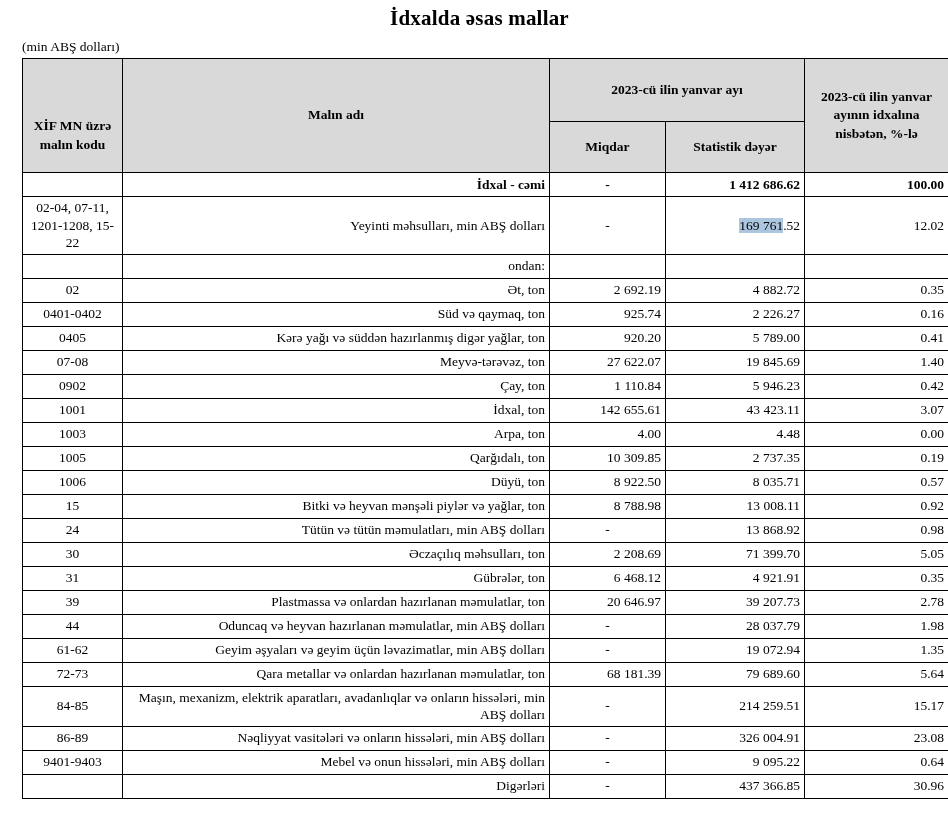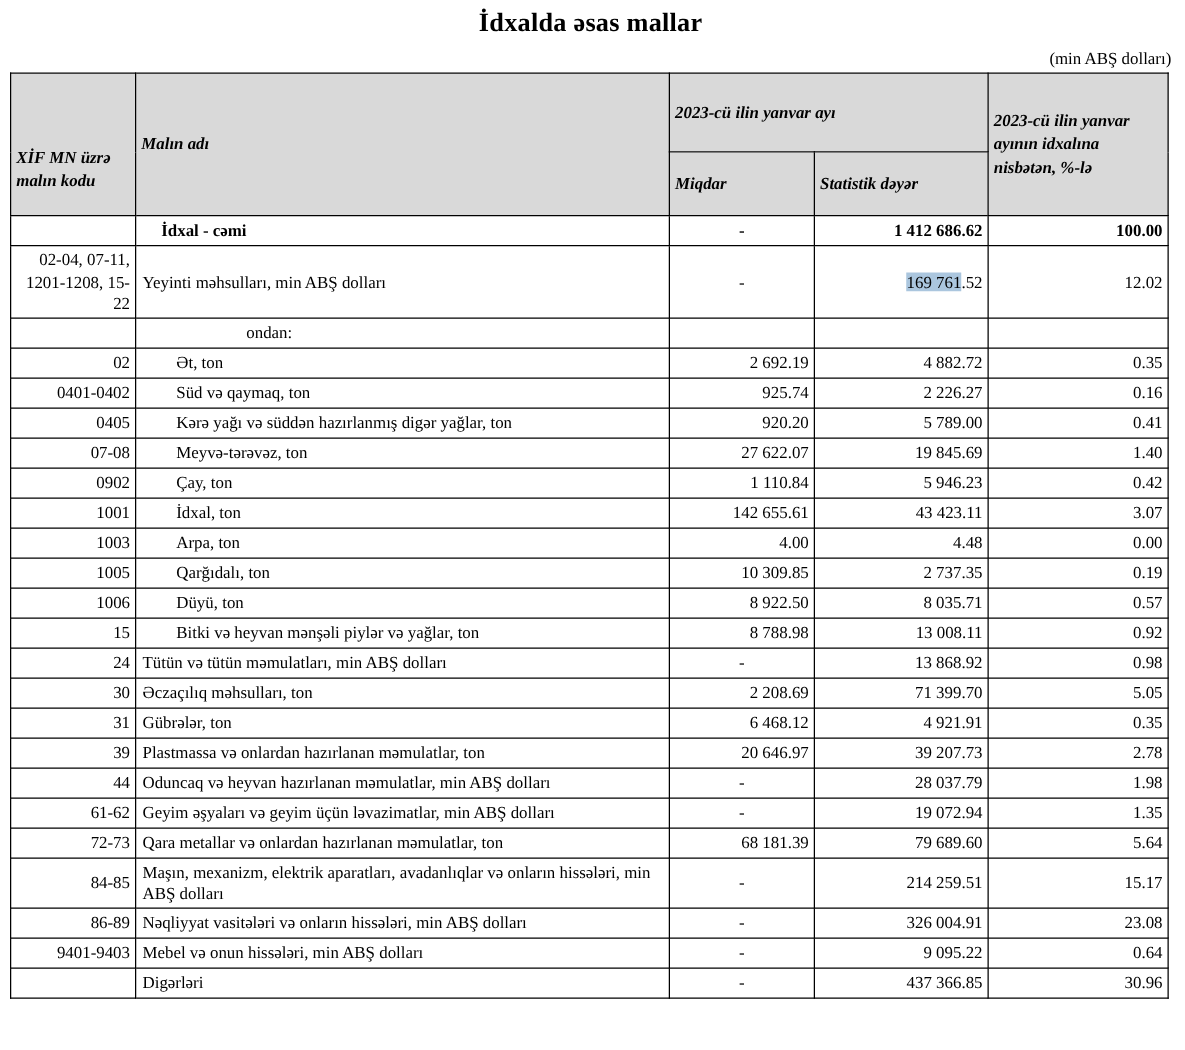--- a/index.html
+++ b/index.html
@@ -5,63 +5,61 @@
   html, body {
     margin: 0;
     padding: 0;
     background: #ffffff;
     width: 948px;
     height: 840px;
     overflow: hidden;
     font-family: "Liberation Serif", "DejaVu Serif", serif;
     color: #000;
   }
-  .page { padding: 2px 11px 0 8px; }
+  .page { padding: 2px 11px 0 22px; }
 
   .doc-title {
     text-align: center;
     font-size: 21px;
     font-weight: bold;
     margin: 4px 0 8px 0;
     letter-spacing: 0.2px;
   }
   .unit-note {
-    text-align: right;
     font-size: 13.5px;
     margin: 0 0 3px 0;
   }
 
   table.main {
     border-collapse: collapse;
     table-layout: fixed;
     width: 926px;
   }
   table.main th, table.main td {
     border: 1.5px solid var(--border-c, #000);
     font-size: 13.5px;
     padding: 2px 4px;
     vertical-align: middle;
     overflow: hidden;
   }
   thead th {
     background: var(--header-bg, #d9d9d9);
     font-weight: bold;
-    text-align: left;
+    text-align: center;
     line-height: 1.35;
-    font-style: italic;
   }
   thead tr.hrow1 th { height: 58px; }
   thead tr.hrow2 th { height: 46px; }
 
   .wrap-code { display: inline-block; max-width: 78px; margin-top: 40px; }
   .wrap-stat { display: inline-block; max-width: 84px; }
 
   tbody td { height: 19px; line-height: 1.3; }
-  td.code { text-align: right; padding-left: 4px; }
-  td.name { text-align: left; margin-left: 16px; }
+  td.code { text-align: center; padding-left: 4px; }
+  td.name { text-align: right; margin-left: 16px; }
   td.name.lvl-plain   { padding-left: 5px; }
   td.name.lvl-total   { padding-left: 20px; }
   td.name.lvl-sub     { padding-left: 32px; }
   td.name.lvl-sublabel{ padding-left: 88px; }
   td.num  { text-align: right; padding-right: 15px; }
   td.num.dash { text-align: center; padding-right: 4px; }
   tr.bold td { font-weight: bold; }
   .sel { background: var(--sel-bg, #abc6de); }
 </style>
 </head>

